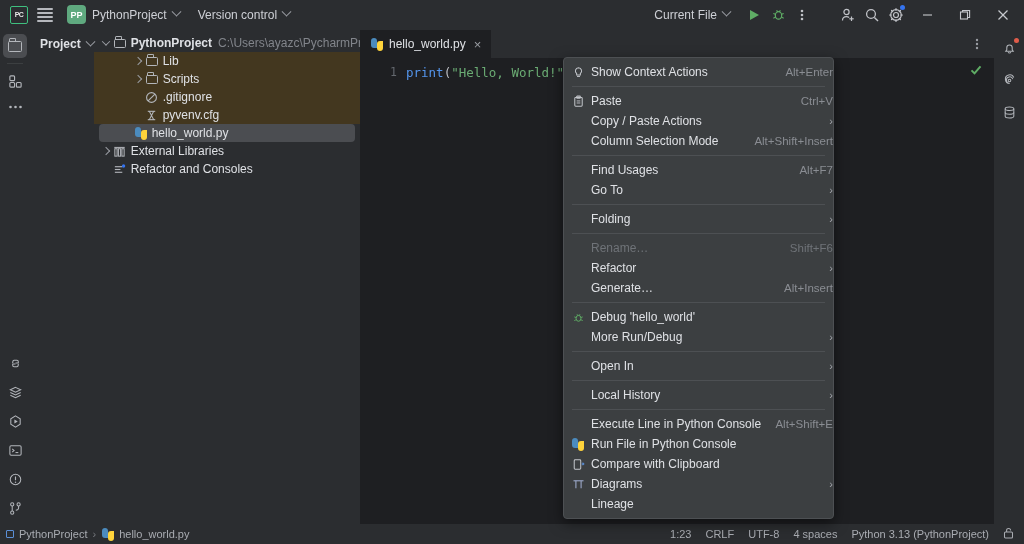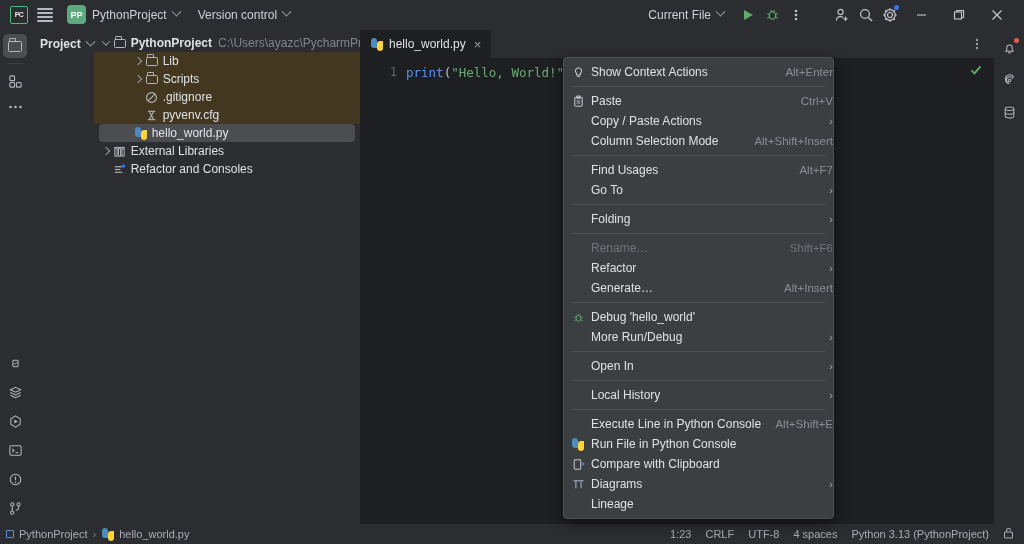--- a/index.html
+++ b/index.html
@@ -15,21 +15,21 @@
 
   
   .toolbar {
     position: absolute; top: 0; left: 0; width: 1024px; height: 30px;
     background: #2b2d30;
     display: flex; align-items: center;
     border-bottom: 1px solid #2b2d30;
   }
   .tb-left { display: flex; align-items: center; gap: 0; padding-left: 5px; }
   .tb-spacer { flex: 1; }
-  .tb-right { display: flex; align-items: center; padding-right: 8px; }
+  .tb-right { display: flex; align-items: center; padding-right: 2px; }
   .tb-btn {
     height: 24px; min-width: 24px;
     display: flex; align-items: center; justify-content: center;
     border-radius: 4px; color: #ced0d6; padding: 0 4px;
   }
   .pc-logo {
     width: 18px; height: 18px; border: 1.6px solid #3fbf7f; border-radius: 2px;
     position: relative; background: #2b2d30; margin: 0 5px;
     display:flex; align-items:center; justify-content:center;
   }

